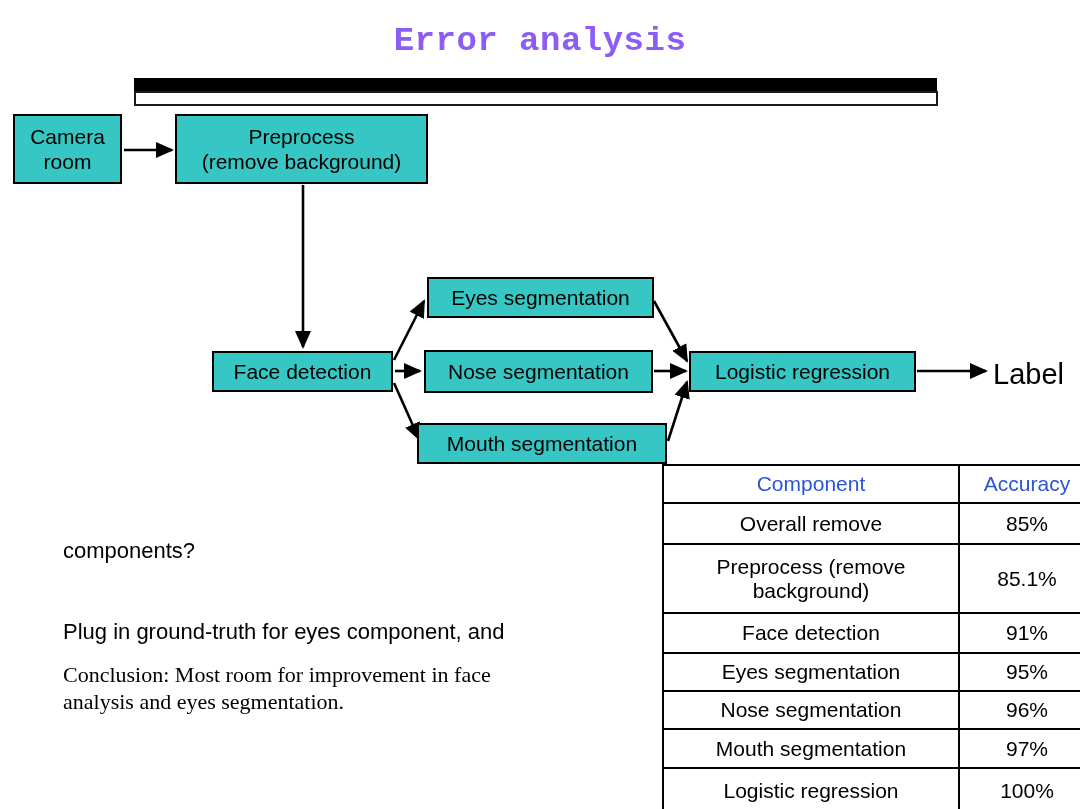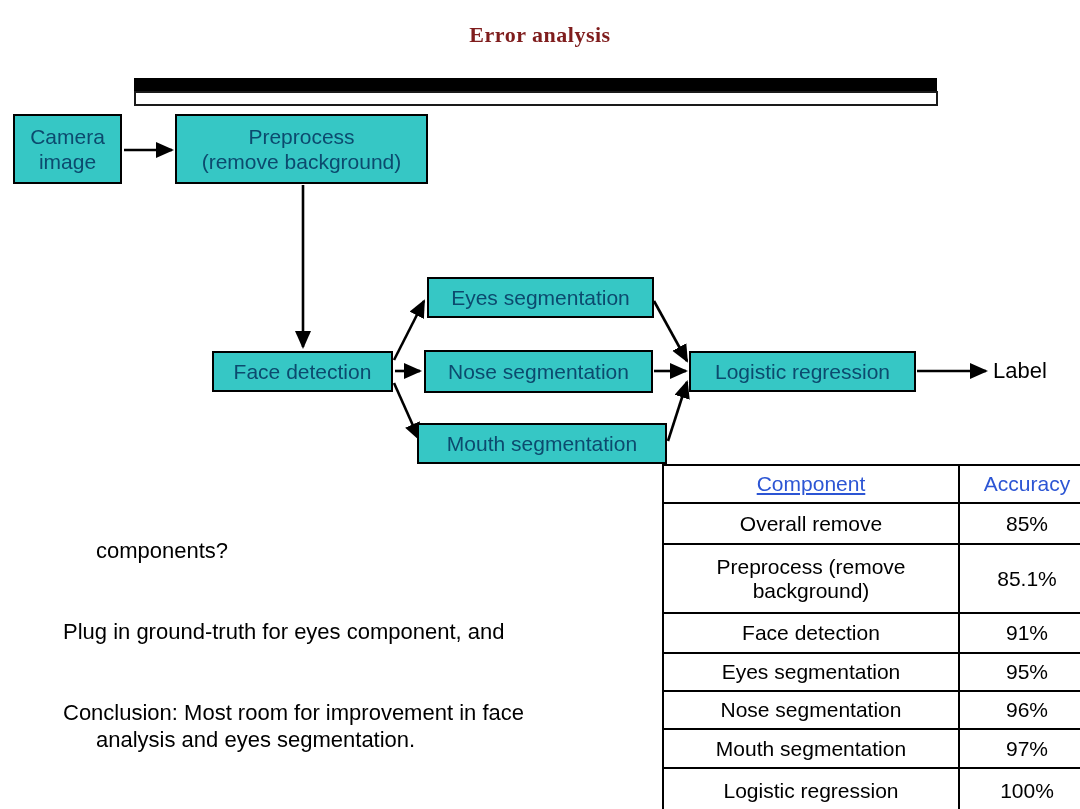--- a/index.html
+++ b/index.html
@@ -12,24 +12,24 @@
     font-family: "Liberation Sans", sans-serif;
     color: #000000;
   }
 
   .title {
     position: absolute;
     top: 22px;
     left: 0;
     width: 100%;
     text-align: center;
-    font-family: Liberation Serif, serif;
+    font-family: Liberation Mono, monospace;
     font-weight: bold;
-    font-size: 22px;
-    color: #7f1d1d;
+    font-size: 34px;
+    color: #8b5cf6;
     letter-spacing: 0.5px;
   }
 
   .bar-black {
     position: absolute;
     left: 134px; top: 78px;
     width: 803px; height: 13px;
     background: #000000;
   }
   .bar-white {
@@ -49,65 +49,65 @@
     background: #36c7c5;
     border: 2.5px solid #000000;
     box-sizing: border-box;
     display: flex;
     flex-direction: column;
     align-items: center;
     justify-content: center;
     text-align: center;
     font-size: 21px;
     line-height: 1.2;
-    color: #0c4a6e;
+    color: #000000;
   }
   #node-camera    { left: 13px;  top: 114px; width: 109px; height: 70px; }
   #node-preprocess{ left: 175px; top: 114px; width: 253px; height: 70px; }
   #node-face      { left: 212px; top: 351px; width: 181px; height: 41px; }
   #node-eyes      { left: 427px; top: 277px; width: 227px; height: 41px; }
   #node-nose      { left: 424px; top: 350px; width: 229px; height: 43px; }
   #node-mouth     { left: 417px; top: 423px; width: 250px; height: 41px; }
   #node-logistic  { left: 689px; top: 351px; width: 227px; height: 41px; }
 
   .output-label {
     position: absolute;
     left: 993px; top: 358px;
-    font-size: 22px;
+    font-size: 29px;
   }
 
   .note {
     position: absolute;
     left: 63px;
     width: 530px;
     font-size: 22px;
     line-height: 27px;
   }
   #note-question   { top: 537px; }
   #note-method     { top: 618px; }
-  #note-conclusion { top: 699px; }
-  .note .cont { margin-left: 33px; }
+  #note-conclusion { top: 661px; font-family: Liberation Serif, serif; }
+  .note .cont { }
   .note span { display: block; }
 
   .acc-table {
     position: absolute;
     left: 662px; top: 464px;
     border-collapse: collapse;
     table-layout: fixed;
     width: 432px;
     font-size: 21px;
   }
   .acc-table td {
     border: 2.5px solid #000000;
     text-align: center;
     vertical-align: middle;
     padding: 2px 4px;
     box-sizing: border-box;
   }
-  .acc-table .col-component { width: 296px; text-decoration: underline; }
+  .acc-table .col-component { width: 296px; }
   .acc-table .col-accuracy  { width: 136px; }
   .acc-table tr.hdr td { color: #2c55d4; }
   tr.r-hdr  { height: 38px; }
   tr.r-0    { height: 41px; }
   tr.r-1    { height: 69px; }
   tr.r-2    { height: 40px; }
   tr.r-3    { height: 38px; }
   tr.r-4    { height: 38px; }
   tr.r-5    { height: 39px; }
   tr.r-6    { height: 45px; }
@@ -134,21 +134,21 @@
     <line x1="395" y1="371" x2="420" y2="371" marker-end="url(#ah)"></line>
     <line x1="394" y1="383" x2="419" y2="439" marker-end="url(#ah)"></line>
     <line x1="654" y1="301" x2="687" y2="361" marker-end="url(#ah)"></line>
     <line x1="654" y1="371" x2="686" y2="371" marker-end="url(#ah)"></line>
     <line x1="668" y1="441" x2="687" y2="382" marker-end="url(#ah)"></line>
     <line x1="917" y1="371" x2="986" y2="371" marker-end="url(#ah)"></line>
   </svg>
 
   <div class="node" id="node-camera">
     <span>Camera</span>
-    <span>image</span>
+    <span>room</span>
   </div>
 
   <div class="node" id="node-preprocess">
     <span>Preprocess</span>
     <span>(remove background)</span>
   </div>
 
   <div class="node" id="node-face">
     <span>Face detection</span>
   </div>

